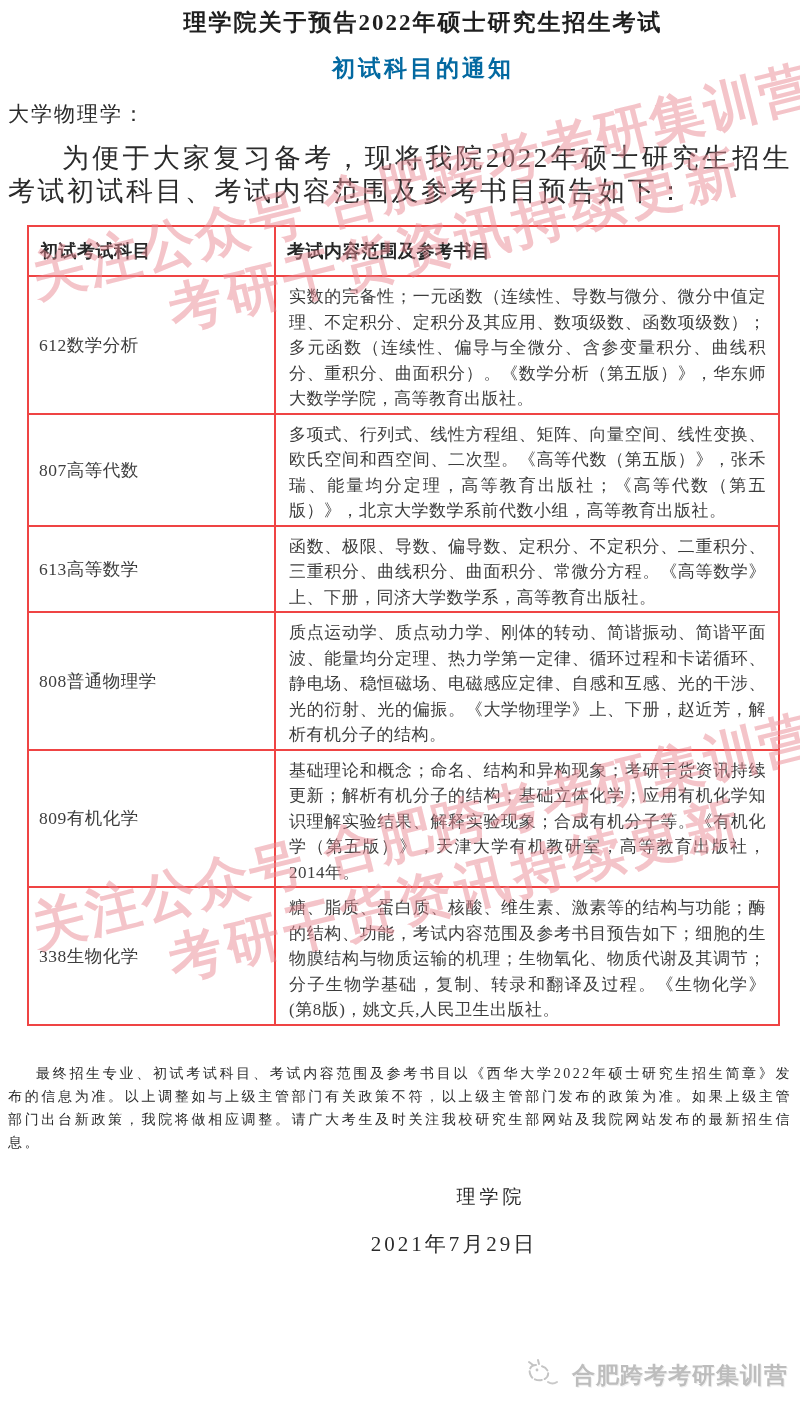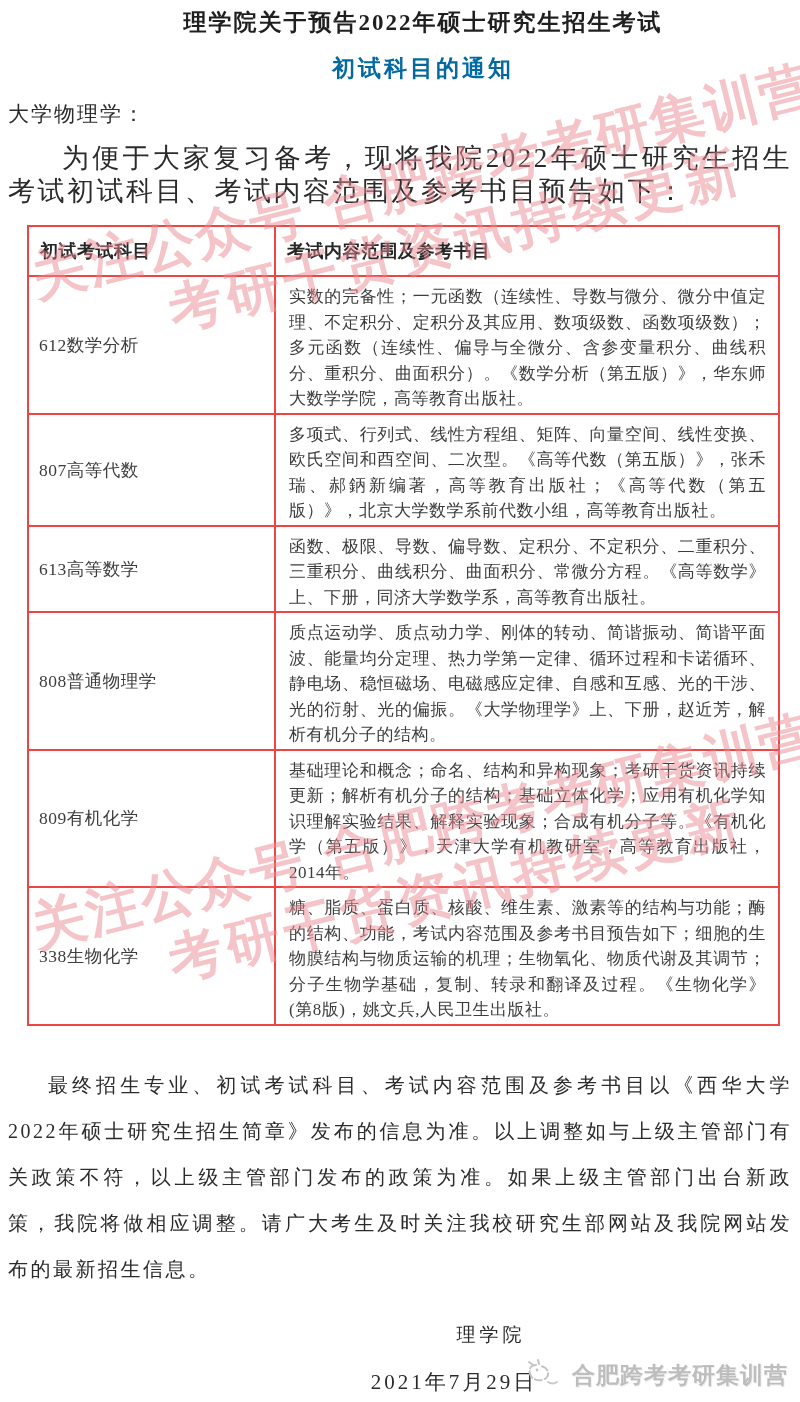--- a/index.html
+++ b/index.html
@@ -59,21 +59,21 @@
   }
   table.subjects td.content-cell {
     font-size:17px; color:#3d3d3d;
     line-height:25.5px; letter-spacing:0.5px;
     padding:7px 12px 1px 13px;
     text-align:justify; vertical-align:middle;
   }
   
   .closing {
     margin:36px 8px 4px 8px;
-    font-size:20px; line-height:46px; letter-spacing:2.5px;
+    font-size:14px; line-height:23px; letter-spacing:2.5px;
     text-indent:2em; text-align:justify;
   }
   .signature {
     margin-top:30px; padding-left:182px;
     text-align:center; font-size:19px; letter-spacing:4px;
   }
   .doc-date {
     margin-top:20px; padding-left:108px;
     text-align:center; font-size:21px; letter-spacing:3px;
   }
@@ -123,21 +123,21 @@
         <th>考试内容范围及参考书目</th>
       </tr>
     </thead>
     <tbody>
       <tr>
         <td class="subject-cell">612数学分析</td>
         <td class="content-cell">实数的完备性；一元函数（连续性、导数与微分、微分中值定理、不定积分、定积分及其应用、数项级数、函数项级数）；多元函数（连续性、偏导与全微分、含参变量积分、曲线积分、重积分、曲面积分）。《数学分析（第五版）》，华东师大数学学院，高等教育出版社。</td>
       </tr>
     <tr>
         <td class="subject-cell">807高等代数</td>
-        <td class="content-cell">多项式、行列式、线性方程组、矩阵、向量空间、线性变换、欧氏空间和酉空间、二次型。《高等代数（第五版）》，张禾瑞、郝鈵新编著，高等教育出版社；《高等代数（第五版）》，北京大学数学系前代数小组，高等教育出版社。</td>
+        <td class="content-cell">多项式、行列式、线性方程组、矩阵、向量空间、线性变换、欧氏空间和酉空间、二次型。《高等代数（第五版）》，张禾瑞、能量均分定理，高等教育出版社；《高等代数（第五版）》，北京大学数学系前代数小组，高等教育出版社。</td>
       </tr>
         <tr>
         <td class="subject-cell">613高等数学</td>
         <td class="content-cell">函数、极限、导数、偏导数、定积分、不定积分、二重积分、三重积分、曲线积分、曲面积分、常微分方程。《高等数学》上、下册，同济大学数学系，高等教育出版社。</td>
       </tr>
         <tr>
         <td class="subject-cell">808普通物理学</td>
         <td class="content-cell">质点运动学、质点动力学、刚体的转动、简谐振动、简谐平面波、能量均分定理、热力学第一定律、循环过程和卡诺循环、静电场、稳恒磁场、电磁感应定律、自感和互感、光的干涉、光的衍射、光的偏振。《大学物理学》上、下册，赵近芳，解析有机分子的结构。</td>
       </tr>
         <tr>

